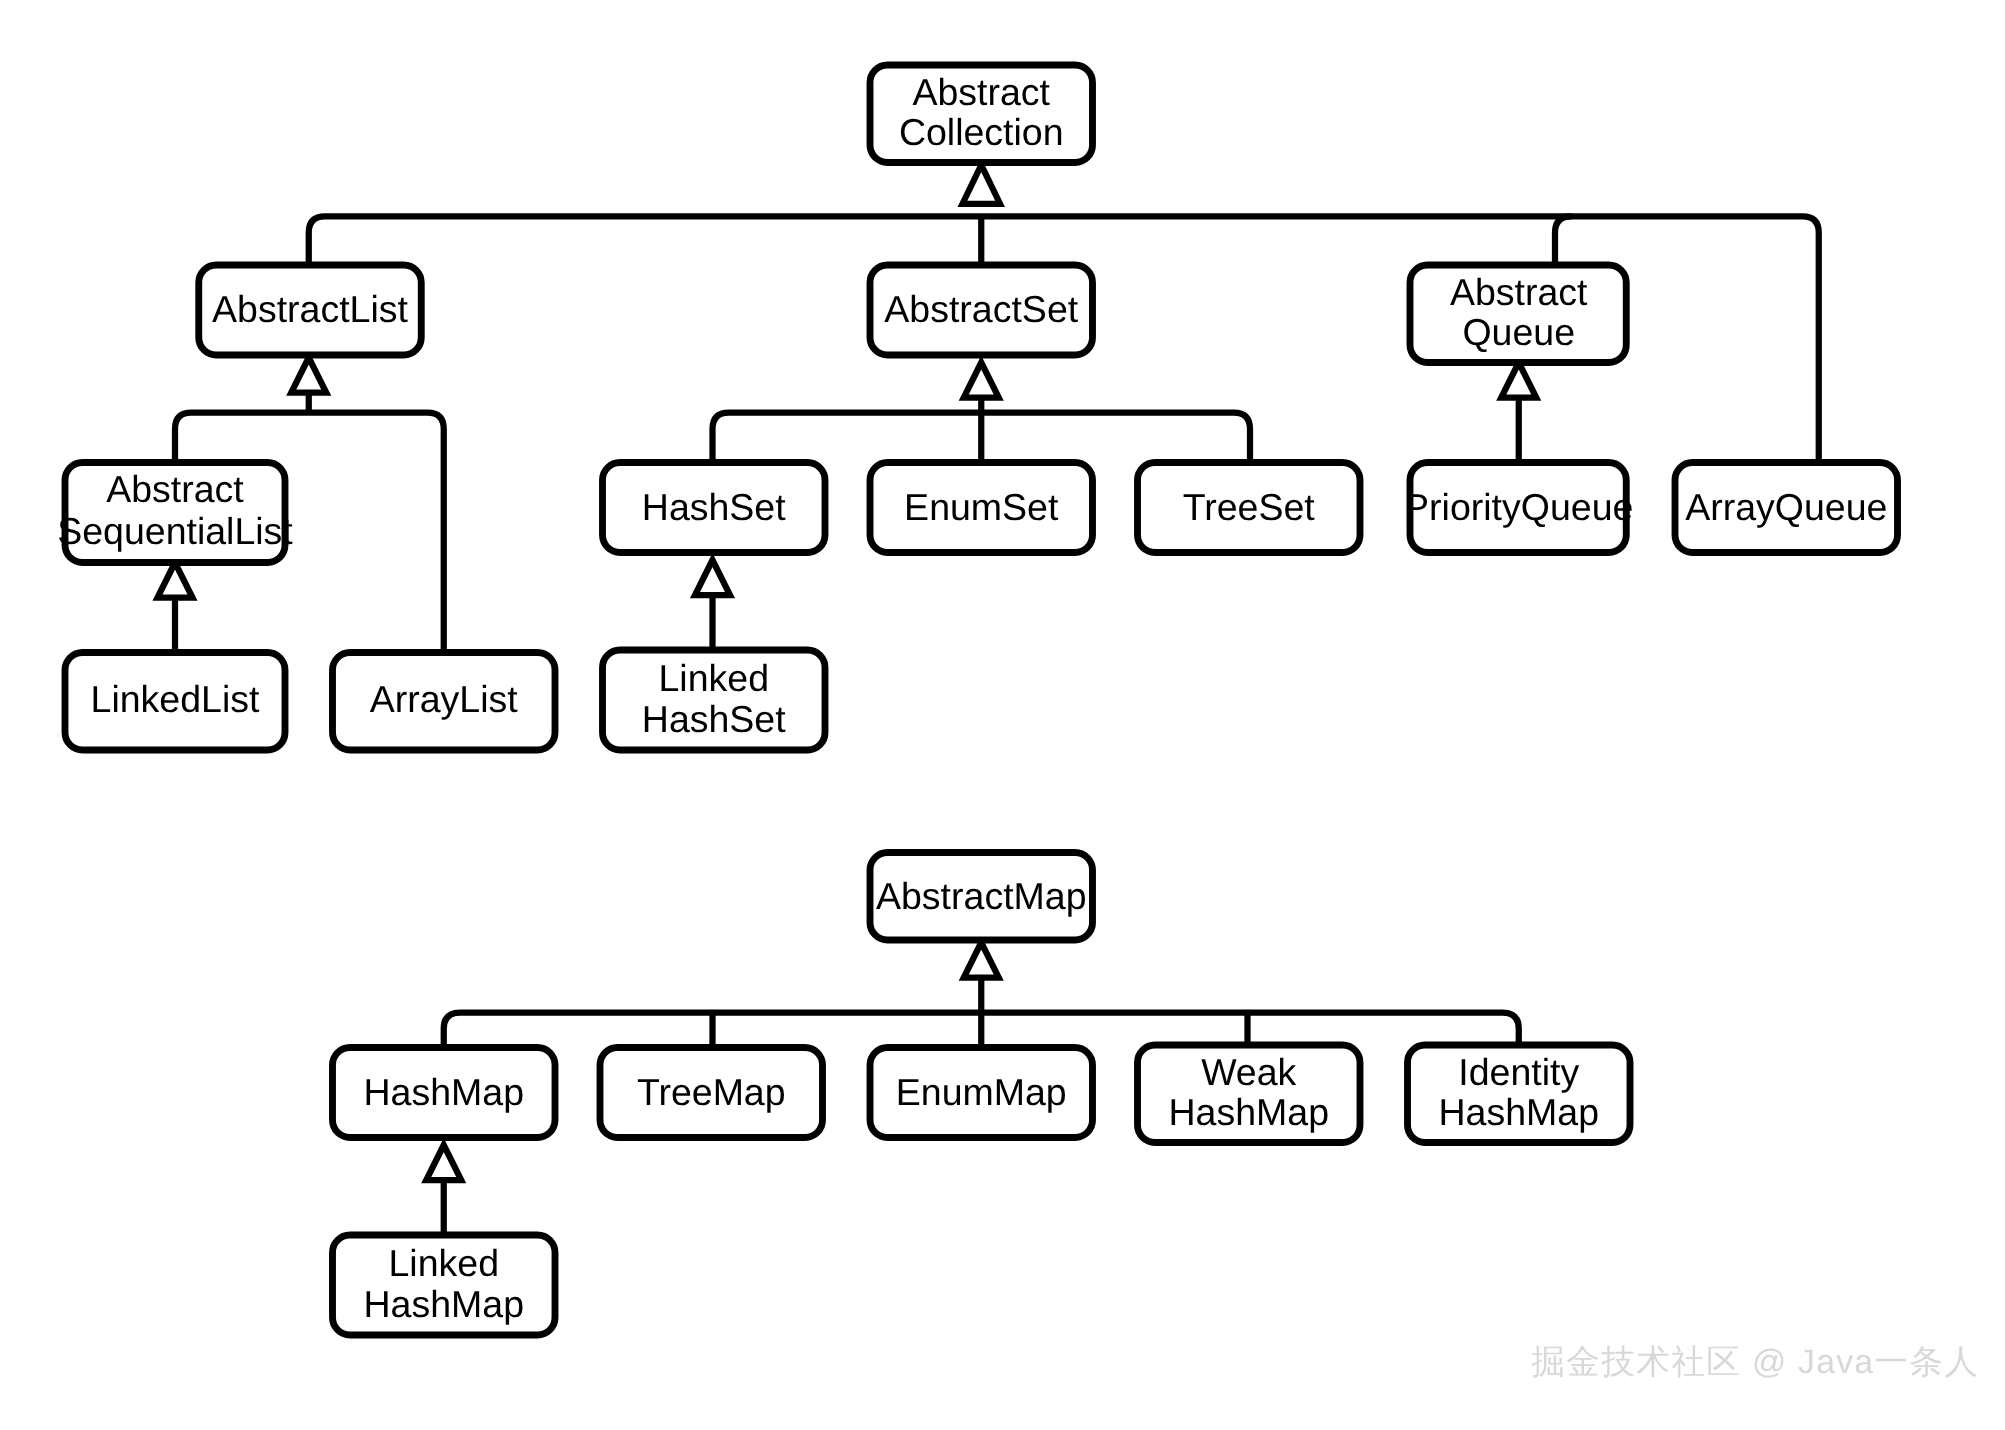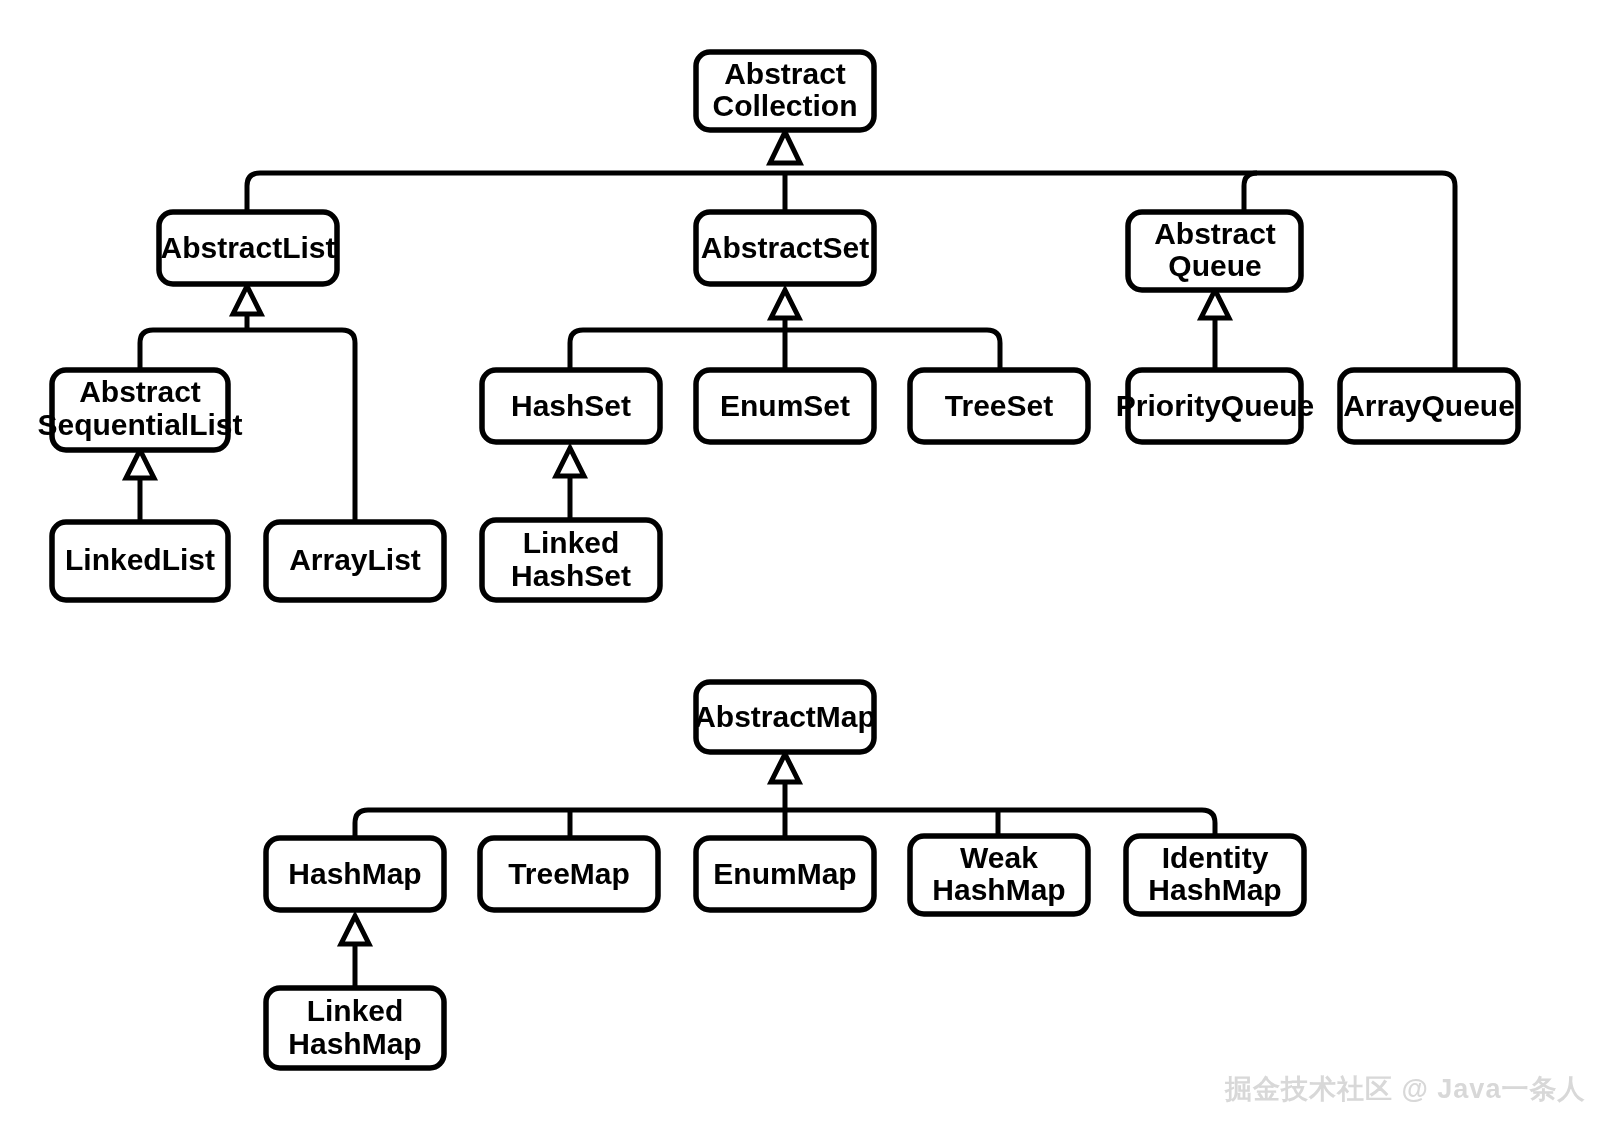--- a/index.html
+++ b/index.html
@@ -12,21 +12,20 @@
     height: 1144px;
     font-family: "Liberation Sans", sans-serif;
     position: relative;
     overflow: hidden;
   }
   #diagram-root {
     position: absolute;
     top: 0; left: 0;
     width: 1604px;
     height: 1144px;
-    font-weight: bold;
   }
   svg.diagram {
     display: block;
     width: 1604px;
     height: 1144px;
   }
   .node-box {
     fill: #ffffff;
     stroke: #000000;
     stroke-width: 5.5;

